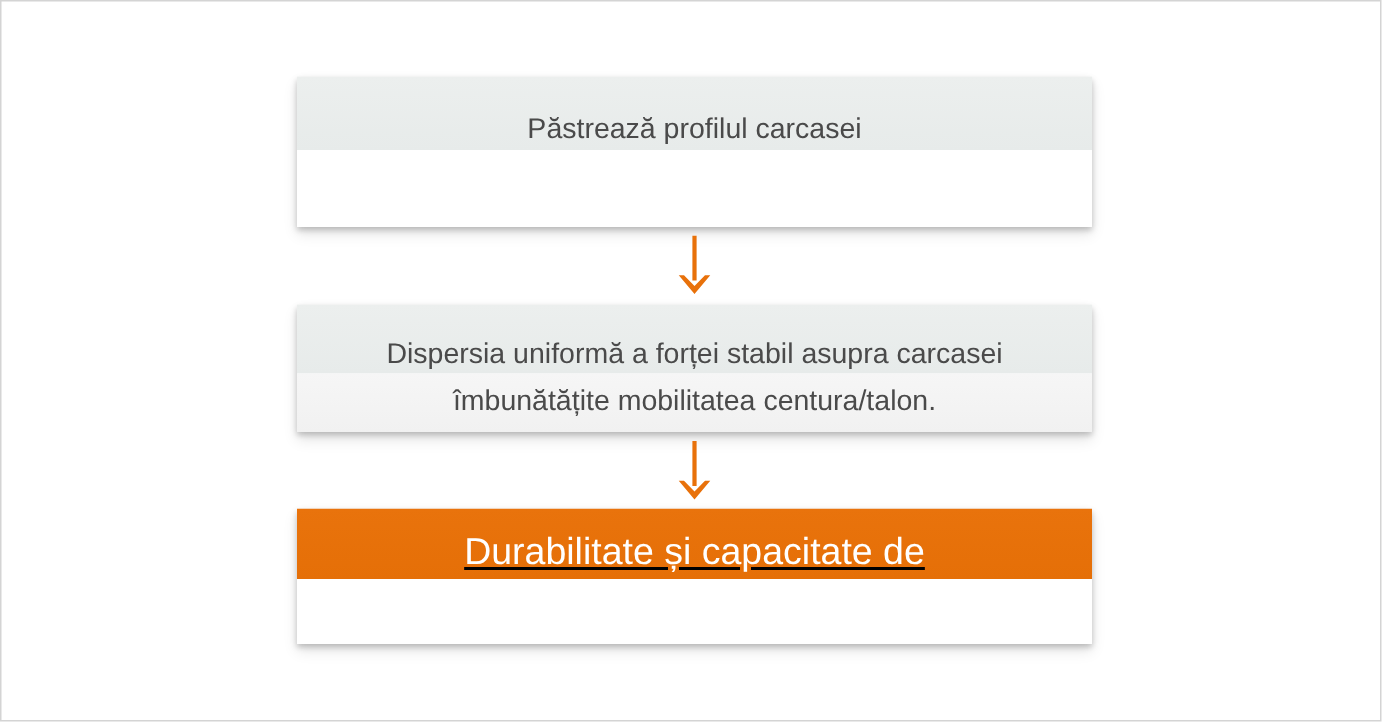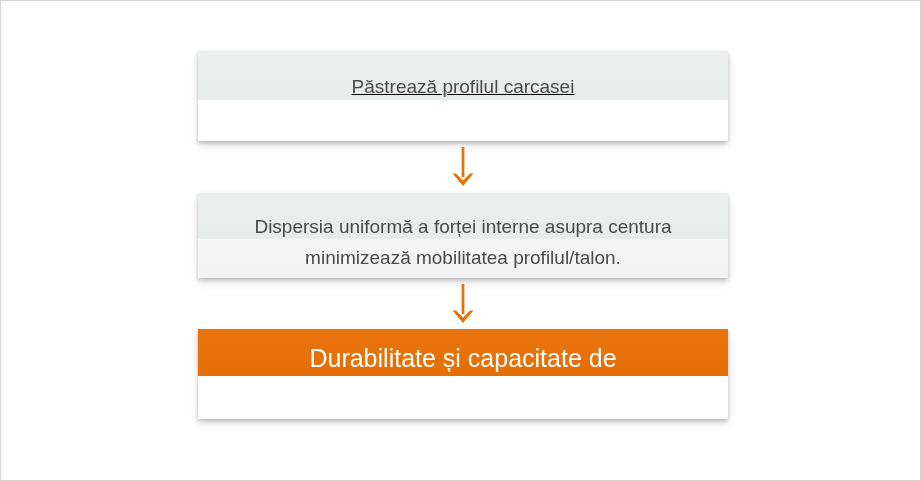--- a/index.html
+++ b/index.html
@@ -58,31 +58,31 @@
   .node-light .band-bottom {
     background: linear-gradient(to bottom, #f6f6f6 0%, #f1f1f1 100%);
   }
   .node-light .line {
     color: #4a4a4a;
     font-size: 19px;
     line-height: 24px;
   }
 
   
-  .node-1 { height: 90px; text-decoration: underline; }
+  .node-1 { height: 100px; }
   .node-1 .band-top    { height: 49px; padding-top: 24px; }
   .node-1 .band-bottom { height: 41px; padding-top: 8px; }
 
   
   .node-2 { height: 85px; }
   .node-2 .band-top    { height: 46px; padding-top: 22px; }
   .node-2 .band-bottom { height: 39px; padding-top: 7px; }
 
   
-  .node-accent { height: 90px; }
+  .node-accent { height: 90px; text-decoration: underline; }
   .node-accent .band-top {
     height: 47px;
     padding-top: 13px;
     background: linear-gradient(to bottom, #e9730c 0%, #e56f07 100%);
   }
   .node-accent .band-bottom {
     height: 43px;
     padding-top: 5px;
     background: linear-gradient(to bottom, #f08325 0%, #ec7c1c 100%);
   }
@@ -121,24 +121,24 @@
       <span>
         <svg width="26" height="40" viewBox="0 0 26 40" aria-hidden="true">
           <rect x="11.6" y="0" width="2.8" height="30" fill="#e8710a"></rect>
           <path d="M13 39 L2.5 26.5 L6.0 26.5 L13 33.6 L20.0 26.5 L23.5 26.5 Z" fill="#e8710a"></path>
         </svg>
       </span>
     </div>
 
     <div class="node node-light node-2">
       <div class="band band-top">
-        <span class="line">Dispersia uniformă a forței interne asupra centura</span>
+        <span class="line">Dispersia uniformă a forței stabil asupra carcasei</span>
       </div>
       <div class="band band-bottom">
-        <span class="line">minimizează mobilitatea profilul/talon.</span>
+        <span class="line">îmbunătățite mobilitatea centura/talon.</span>
       </div>
     </div>
 
     <div class="arrow arrow-2">
       <span>
         <svg width="26" height="40" viewBox="0 0 26 40" aria-hidden="true">
           <rect x="11.6" y="0" width="2.8" height="30" fill="#e8710a"></rect>
           <path d="M13 39 L2.5 26.5 L6.0 26.5 L13 33.6 L20.0 26.5 L23.5 26.5 Z" fill="#e8710a"></path>
         </svg>
       </span>

